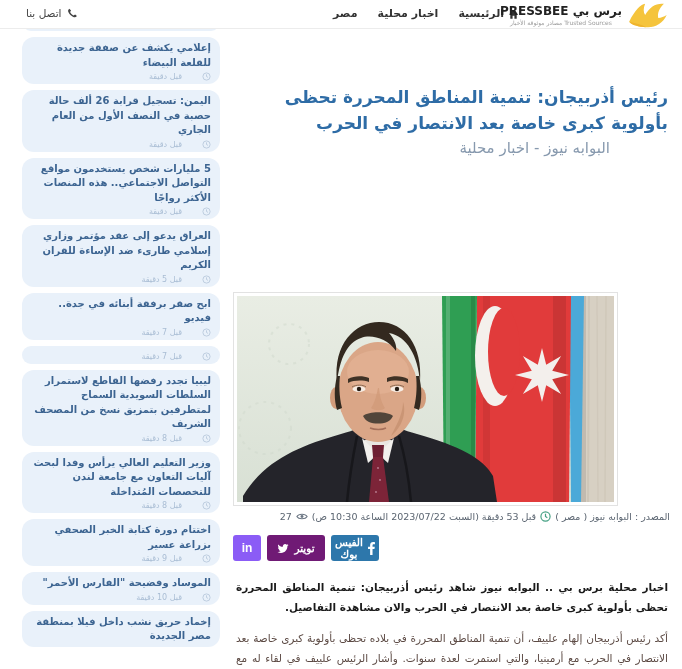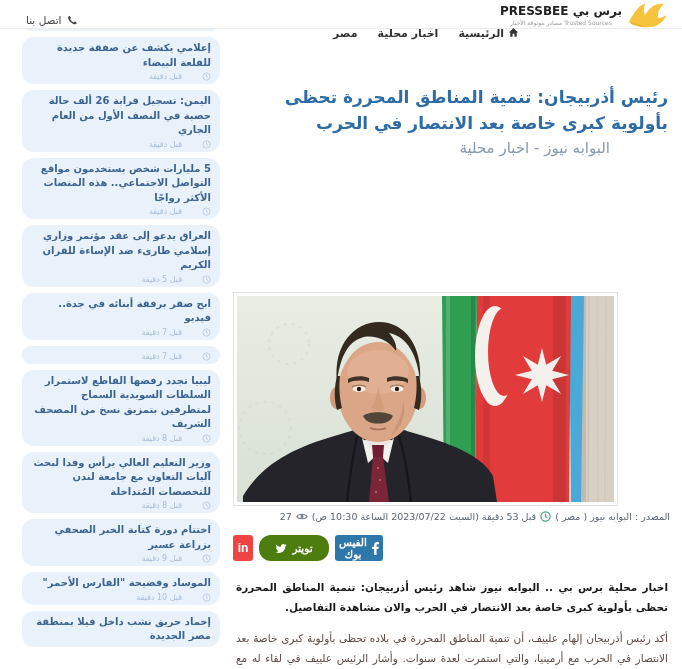--- a/index.html
+++ b/index.html
@@ -4,25 +4,25 @@
 <style>
   * { margin:0; padding:0; box-sizing:border-box; }
   html,body { width:682px; height:669px; }
   body {
     position:relative; overflow:hidden; background:#fff;
     font-family:"DejaVu Sans", sans-serif; color:#222;
   }
   
   .topbar { position:absolute; top:0; left:0; right:0; height:29px;
             background:#fff; border-bottom:1px solid #ececec; z-index:10; }
-  .contact { position:absolute; left:26px; top:14px; display:flex; direction:rtl;
+  .contact { position:absolute; left:26px; top:7px; display:flex; direction:rtl;
              align-items:center; gap:5px; font-size:10.5px; color:#444; cursor:pointer; }
   .mainnav { position:absolute; left:333px; top:7px; display:flex; direction:rtl;
              gap:20px; font-size:11px; font-weight:bold; color:#333; }
-  .mainnav .navitem { display:flex; align-items:flex-start; gap:4px; cursor:pointer;margin-top:20px; }
+  .mainnav .navitem { display:flex; align-items:flex-end; gap:4px; cursor:pointer; }
   .logo { position:absolute; right:12px; top:1px; display:flex; direction:rtl;
           align-items:flex-start; gap:2px; cursor:pointer; }
   .logo-names { font-size:12px; font-weight:bold; color:#222; margin-top:3px; text-align:center; }
   .logo-tag { font-size:6px; color:#9a9a9a; font-weight:normal; margin-top:1px; white-space:nowrap; }
   
   .sidebar { position:absolute; left:22px; top:29px; width:198px; direction:rtl; }
   .card { background:#e9f1fa; border-radius:12px; padding:4px 9px 3px; margin-bottom:6px; cursor:pointer; }
   .card.partial { margin-top:-16px; }
   .card-title { font-size:10px; font-weight:bold; color:#3c6491; line-height:1.45; text-align:right; }
   .card-time { display:flex; align-items:center; gap:20px; margin-top:2px;
@@ -37,22 +37,22 @@
   .figure { position:absolute; top:263px; left:3px; width:385px; height:214px;
             border:1px solid #e2e2e2; background:#fff; padding:3px; }
   .figure svg { display:block; width:377px; height:206px; }
   .meta { position:absolute; top:482px; right:12px; direction:rtl; display:flex;
           align-items:center; gap:4px; font-size:9.5px; color:#5a6470; white-space:nowrap; }
   .share { position:absolute; top:506px; left:3px; display:flex; gap:6px; }
   .btn { height:26px; border-radius:3px; color:#fff; font-size:10.5px; font-weight:bold;
          display:flex; direction:rtl; align-items:center; justify-content:center;
          gap:5px; cursor:pointer; border:none; padding:0 8px; }
   .btn-fb { background:#2d77ab; width:48px; }
-  .btn-tw { background:#4d7c0f; width:70px;border-radius:12px; }
-  .btn-in { background:#ef4444; width:20px; font-size:12px;justify-content:center; }
+  .btn-tw { background:#701a75; width:58px; }
+  .btn-in { background:#8b5cf6; width:28px; font-size:12px;justify-content:center; }
   .body-text { position:absolute; top:548px; left:6px; right:14px; direction:rtl;
                text-align:justify; font-size:10.5px; line-height:1.95; }
   .body-text .lead { font-weight:bold; color:#1a1a1a; }
   .body-text .para { margin-top:10px; color:#5c4a44; }
   .icon { flex:0 0 auto; display:inline-flex; }
 </style>
 </head>
 <body>
 
 <header class="topbar">

